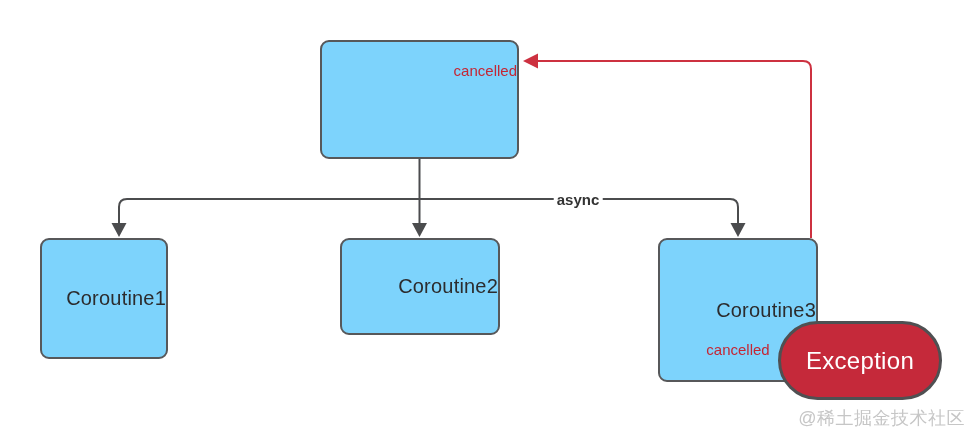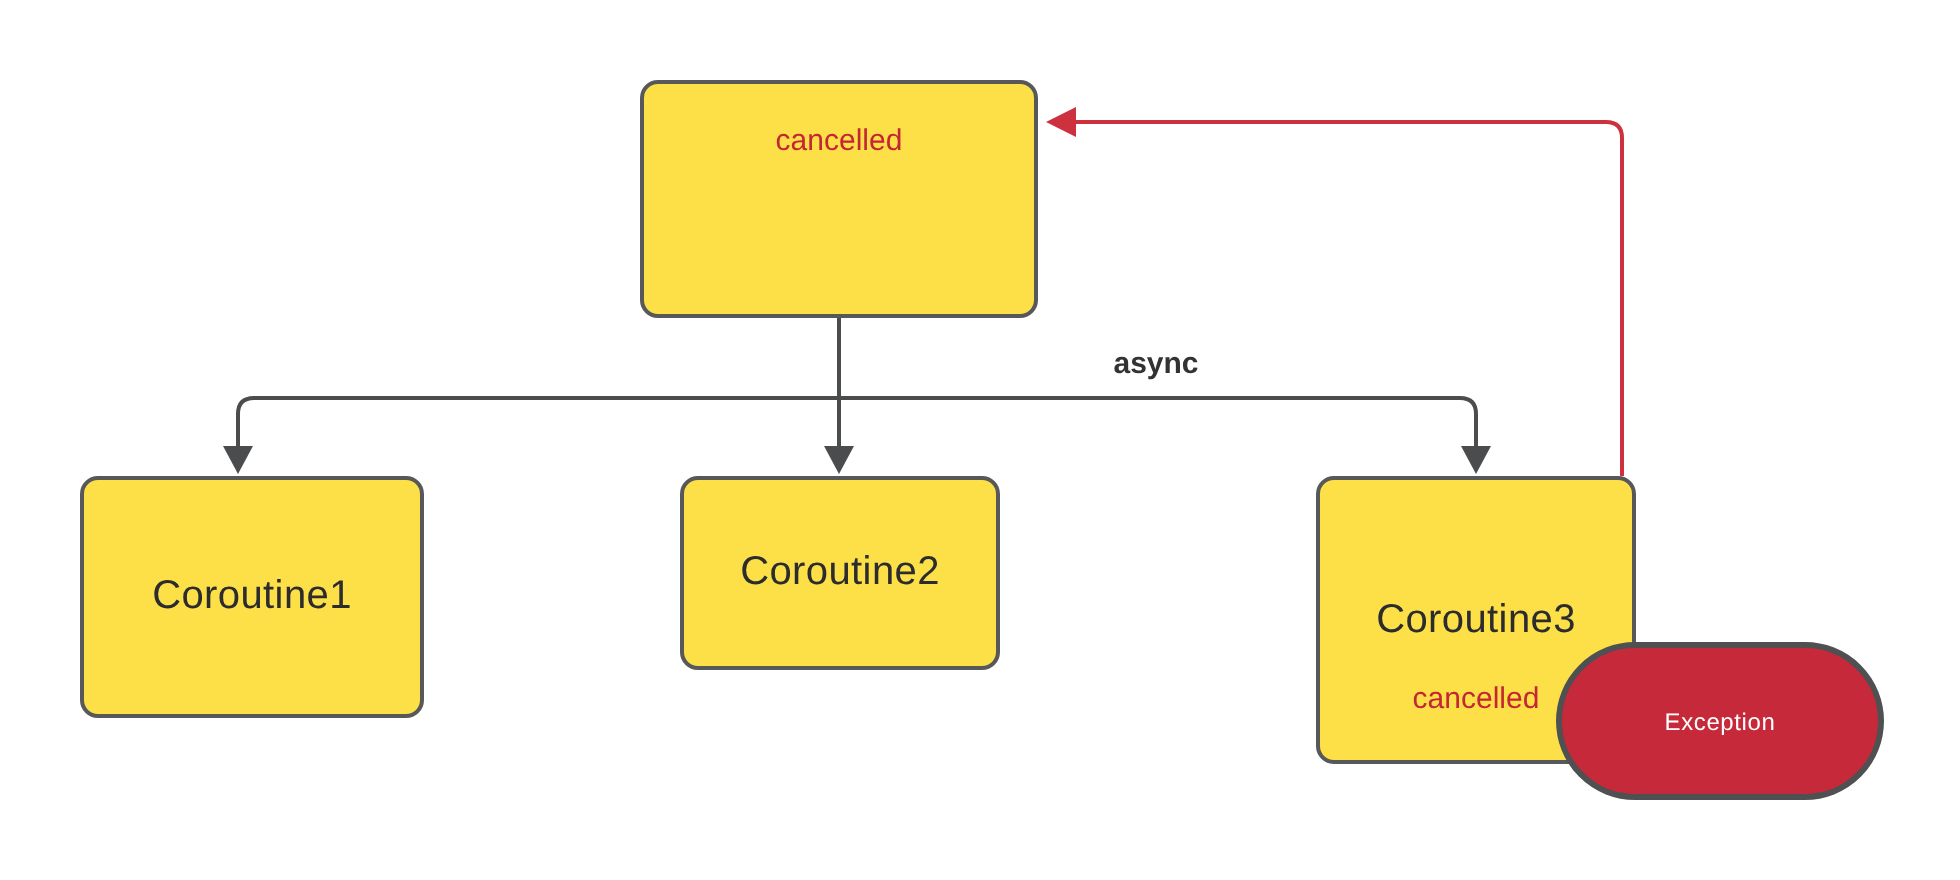--- a/index.html
+++ b/index.html
@@ -13,58 +13,58 @@
     width: 980px; height: 440px;
     background: #ffffff;
   }
   .connector-layer {
     position: absolute; left: 0; top: 0;
     width: 980px; height: 440px;
     z-index: 0;
   }
   .node {
     position: absolute;
-    background: #fde047;
+    background: #7dd3fc;
     border: 2.5px solid #57585a;
     border-radius: 9px;
     display: flex;
     flex-direction: column;
-    align-items: center;
+    align-items: flex-end;
     justify-content: center;
     z-index: 1;
     color: #2c2c2e;
   }
   .node .label {
     font-size: 20px;
     color: #2c2c2e;
     letter-spacing: 0.2px;
   }
   .status {
     font-size: 15px;
     color: #c42634;
   }
   .scope-node {
     left: 320px; top: 40px;
     width: 199px; height: 119px;
     justify-content: flex-start;
     padding-top: 20px;
     gap: 7px;
   }
-  .c1-node { left: 40px;  top: 238px; width: 172px; height: 121px; }
+  .c1-node { left: 40px;  top: 238px; width: 128px; height: 121px; }
   .c2-node { left: 340px; top: 238px; width: 160px; height: 97px; }
   .c3-node { left: 658px; top: 238px; width: 160px; height: 144px; }
   .c3-node .status {
     position: absolute;
     bottom: 22px;
     left: 0; right: 0;
     text-align: center;
   }
   .edge-label {
     position: absolute;
-    left: 578px; top: 182px;
+    left: 578px; top: 199px;
     transform: translate(-50%, -50%);
     background: #ffffff;
     padding: 0 3px;
     font-size: 15px;
     font-weight: bold;
     color: #333333;
     z-index: 2;
   }
   .exception-pill {
     position: absolute;
@@ -72,21 +72,21 @@
     width: 164px; height: 79px;
     background: #c5293a;
     border: 3px solid #4f5052;
     border-radius: 40px;
     display: flex;
     align-items: center;
     justify-content: center;
     z-index: 3;
   }
   .exception-pill .label {
-    font-size: 12px;
+    font-size: 24px;
     color: #ffffff;
     letter-spacing: 0.3px;
   }
   .watermark {
     position: absolute;
     right: 15px; top: 406px;
     font-size: 18px;
     color: #c6c6c6;
     z-index: 4;
     letter-spacing: 0.5px;
@@ -127,14 +127,15 @@
     <span class="label">Coroutine3</span>
     <span class="status">cancelled</span>
   </div>
 
   <div class="edge-label">async</div>
 
   <div class="exception-pill">
     <span class="label">Exception</span>
   </div>
 
+  <div class="watermark">@稀土掘金技术社区</div>
 
 </div>
 
 </body></html>

